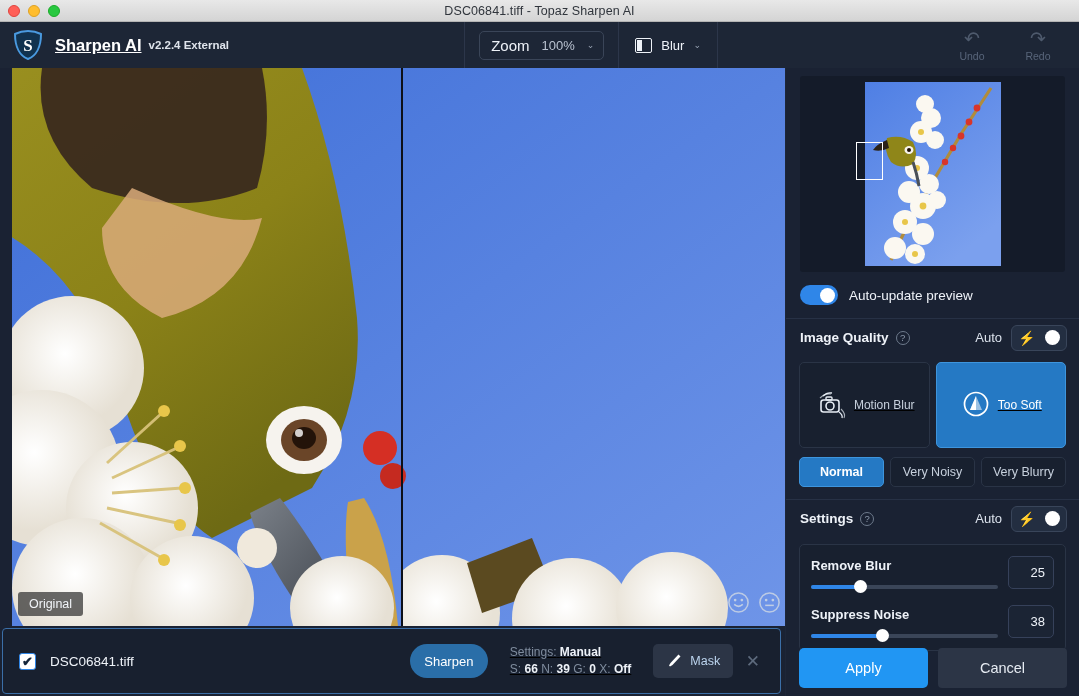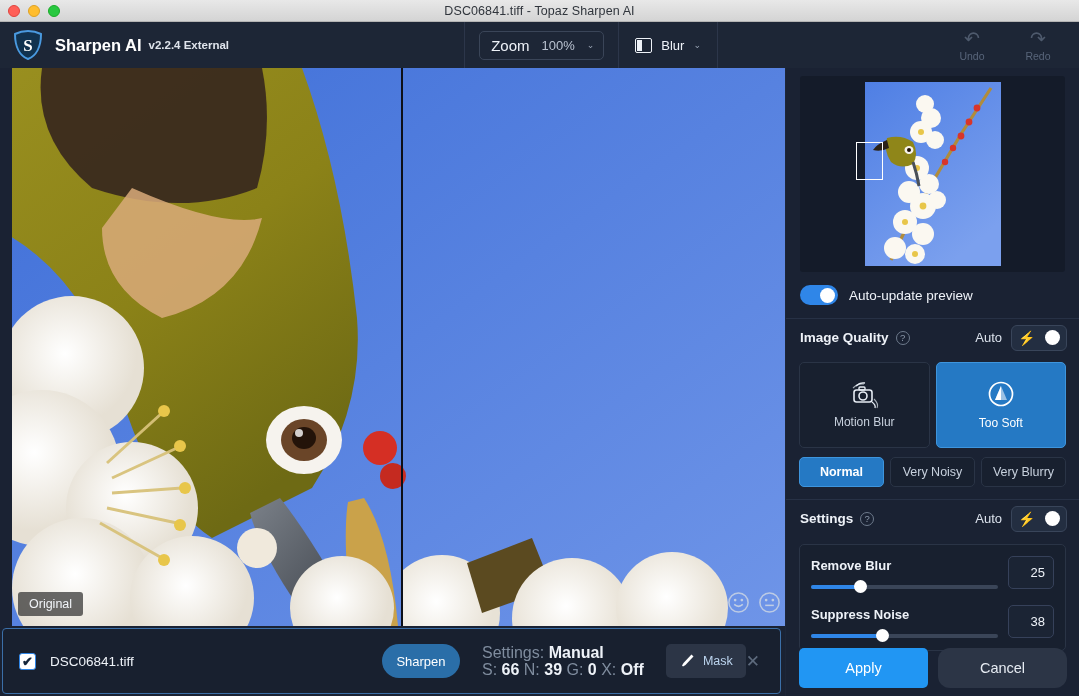--- a/index.html
+++ b/index.html
@@ -28,21 +28,21 @@
     font-size: 12.5px; color: #30353c; letter-spacing: .1px;
   }
 
   
   .toolbar {
     position: absolute; left: 0; top: 22px; width: 1079px; height: 46px;
     background: #1d2636; display: flex; align-items: center;
   }
   .brand { display: flex; align-items: center; gap: 11px; padding-left: 12px; }
   .logo { width: 32px; height: 32px; }
-  .brand-name { font-size: 16.5px; color: #ffffff; font-weight: bold; }
+  .brand-name { font-size: 16.5px; color: #ffffff; font-weight: bold; text-decoration: underline; }
   .brand-ver { font-size: 11.5px; color: #dfe4ec; font-weight: bold; margin-left: -4px; }
   .vsep { width: 1px; height: 46px; background: #2c364a; }
 
   .zoom-group { display: flex; align-items: center; padding: 0 14px; }
   .zoom-pill {
     display: flex; align-items: center; gap: 12px;
     border: 1px solid #3a4considered; border: 1px solid #3a4558;
     border-radius: 5px; padding: 5px 9px 5px 11px;
   }
   .zoom-label { font-size: 15px; color: #eef2f8; }
@@ -118,21 +118,21 @@
     border: 1px solid #3a4considered; border: 1px solid #39455a;
     display: flex; align-items: center; justify-content: space-between; padding: 0 6px;
   }
   .bolt { color: #fff; font-size: 14px; line-height: 14px; }
   .auto-knob { width: 15px; height: 15px; border-radius: 50%; background: #fff; }
 
   .tiles { display: flex; gap: 6px; padding: 6px 13px 0 13px; }
   .tile {
     flex: 1; height: 86px; border-radius: 5px; background: #18202f;
     border: 1px solid #2a real; border: 1px solid #2a3purple; border: 1px solid #2a3446;
-    display: flex; flex-direction: column; align-items: center; justify-content: center; gap: 6px;
+    display: flex; align-items: center; justify-content: center; gap: 6px; text-decoration: underline;
   }
   .tile.sel { background: #2579c4; border-color: #3e95dd; }
   .tile-lbl { font-size: 12px; color: #c7d0dd; }
   .tile.sel .tile-lbl { color: #ffffff; }
 
   .pills { display: flex; gap: 6px; padding: 9px 13px 0 13px; }
   .pill {
     flex: 1; height: 30px; border-radius: 5px; background: #18202f;
     border: 1px solid #2a3446; display: flex; align-items: center; justify-content: center;
     font-size: 12.5px; color: #c7d0dd;
@@ -162,21 +162,21 @@
 
   .cta {
     position: absolute; left: 0; bottom: 0; width: 294px; height: 56px;
     display: flex; align-items: center; gap: 10px; padding: 0 13px;
   }
   .btn-apply {
     flex: 1; height: 40px; border-radius: 5px; background: #2196f3; color: #fff;
     font-size: 14.5px; display: flex; align-items: center; justify-content: center;
   }
   .btn-cancel {
-    flex: 1; height: 40px; border-radius: 12px; background: #2b real; background: #2b3purple;
+    flex: 1; height: 40px; border-radius: 4px; background: #2b real; background: #2b3purple;
     background: #2c3546; color: #e6ebf2; font-size: 14.5px;
     display: flex; align-items: center; justify-content: center;
   }
 
   
   .filebar {
     position: absolute; left: 2px; top: 628px; width: 779px; height: 66px;
     background: #18202f; border: 1px solid #3b6fa8; border-radius: 4px;
     display: flex; align-items: center; padding: 0 16px;
   }
@@ -185,21 +185,21 @@
     border: 1.5px solid #2f86e8; color: #14253a; font-size: 13px; font-weight: bold;
     display: flex; align-items: center; justify-content: center; flex: none;
   }
   .fname { font-size: 13.5px; color: #eef2f8; margin-left: 14px; }
   .fb-gap1 { width: 276px; }
   .btn-sharpen {
     width: 78px; height: 34px; border-radius: 17px; background: #2a6ea8;
     color: #fff; font-size: 13px; display: flex; align-items: center; justify-content: center; flex: none;
   }
   .stats { margin-left: 22px; line-height: 17px; }
-  .stat-line { font-size: 16px; white-space: nowrap; }
+  .stat-line { font-size: 12px; white-space: nowrap; text-decoration: underline; }
   .stat-lbl { color: #7f8c9e; }
   .stat-val { color: #eef2f8; font-weight: bold; }
   .btn-mask {
     margin-left: 22px; height: 34px; border-radius: 5px; background: #2c3546;
     display: flex; align-items: center; gap: 8px; padding: 0 13px; flex: none;
   }
   .mask-lbl { font-size: 12.5px; color: #bcd4ee; }
   .fb-spacer { flex: 1; }
   .close-x { font-size: 17px; color: #5d6a7d; padding-right: 4px; }
 </style>

